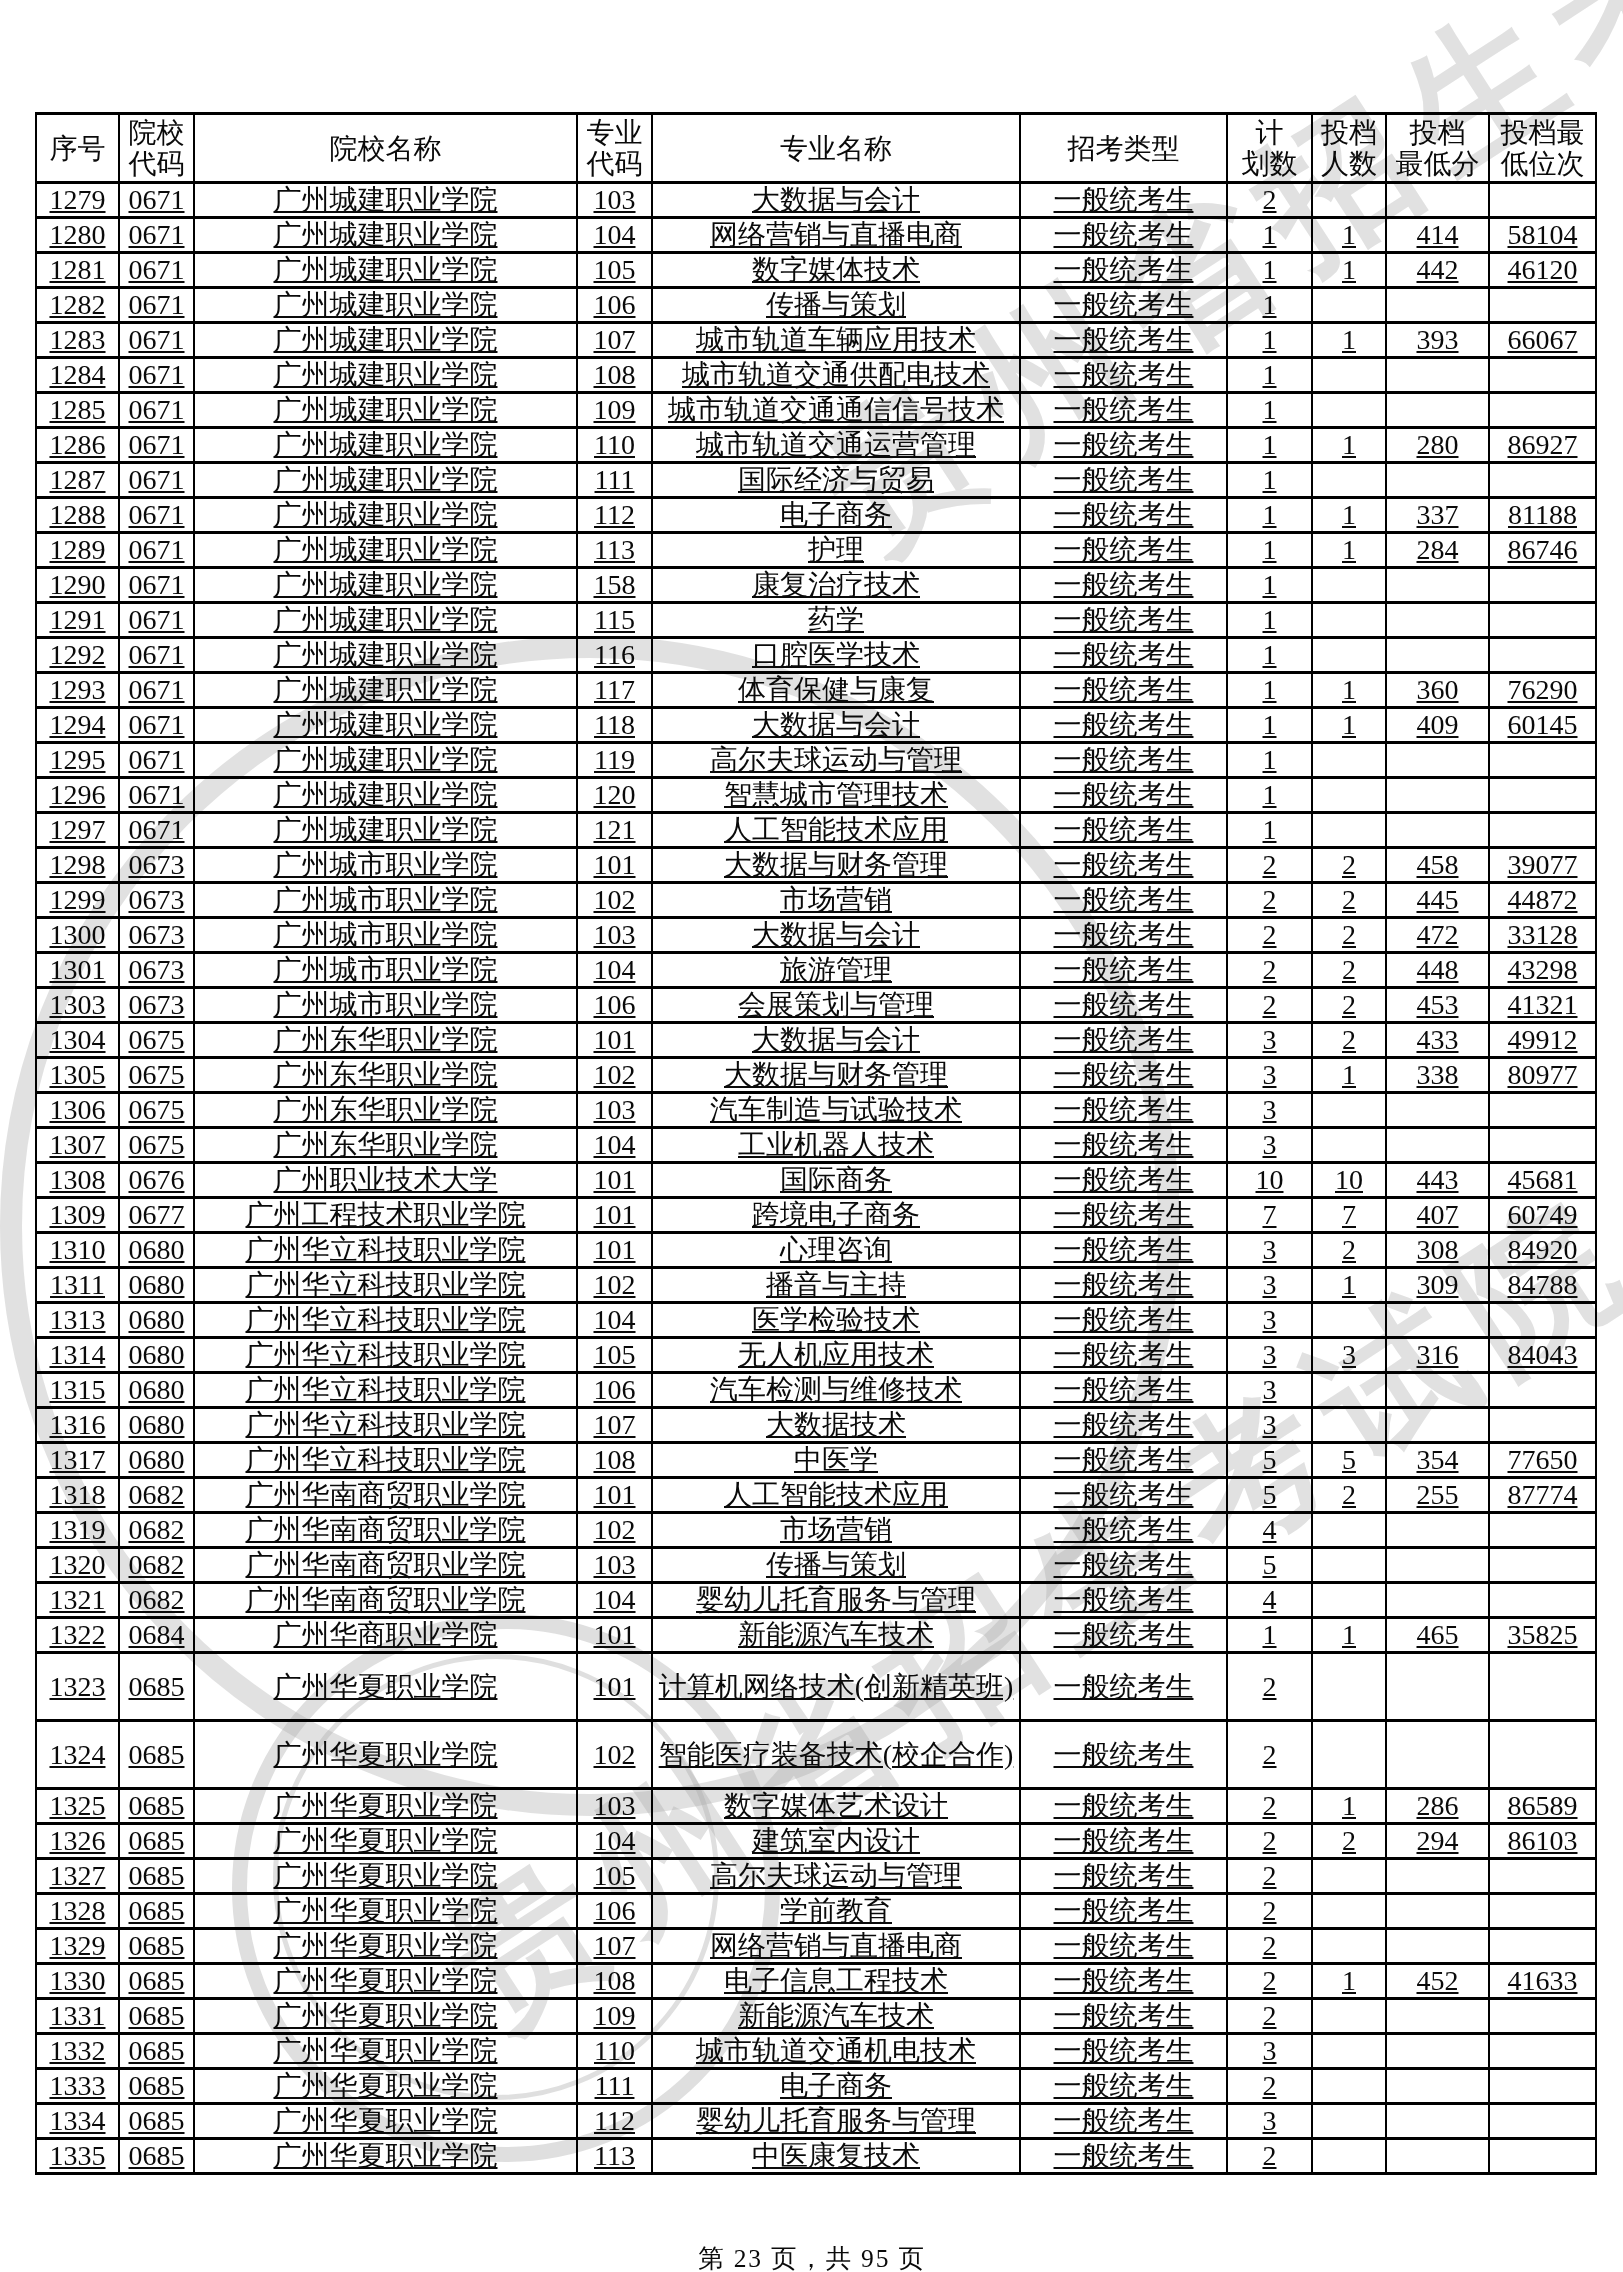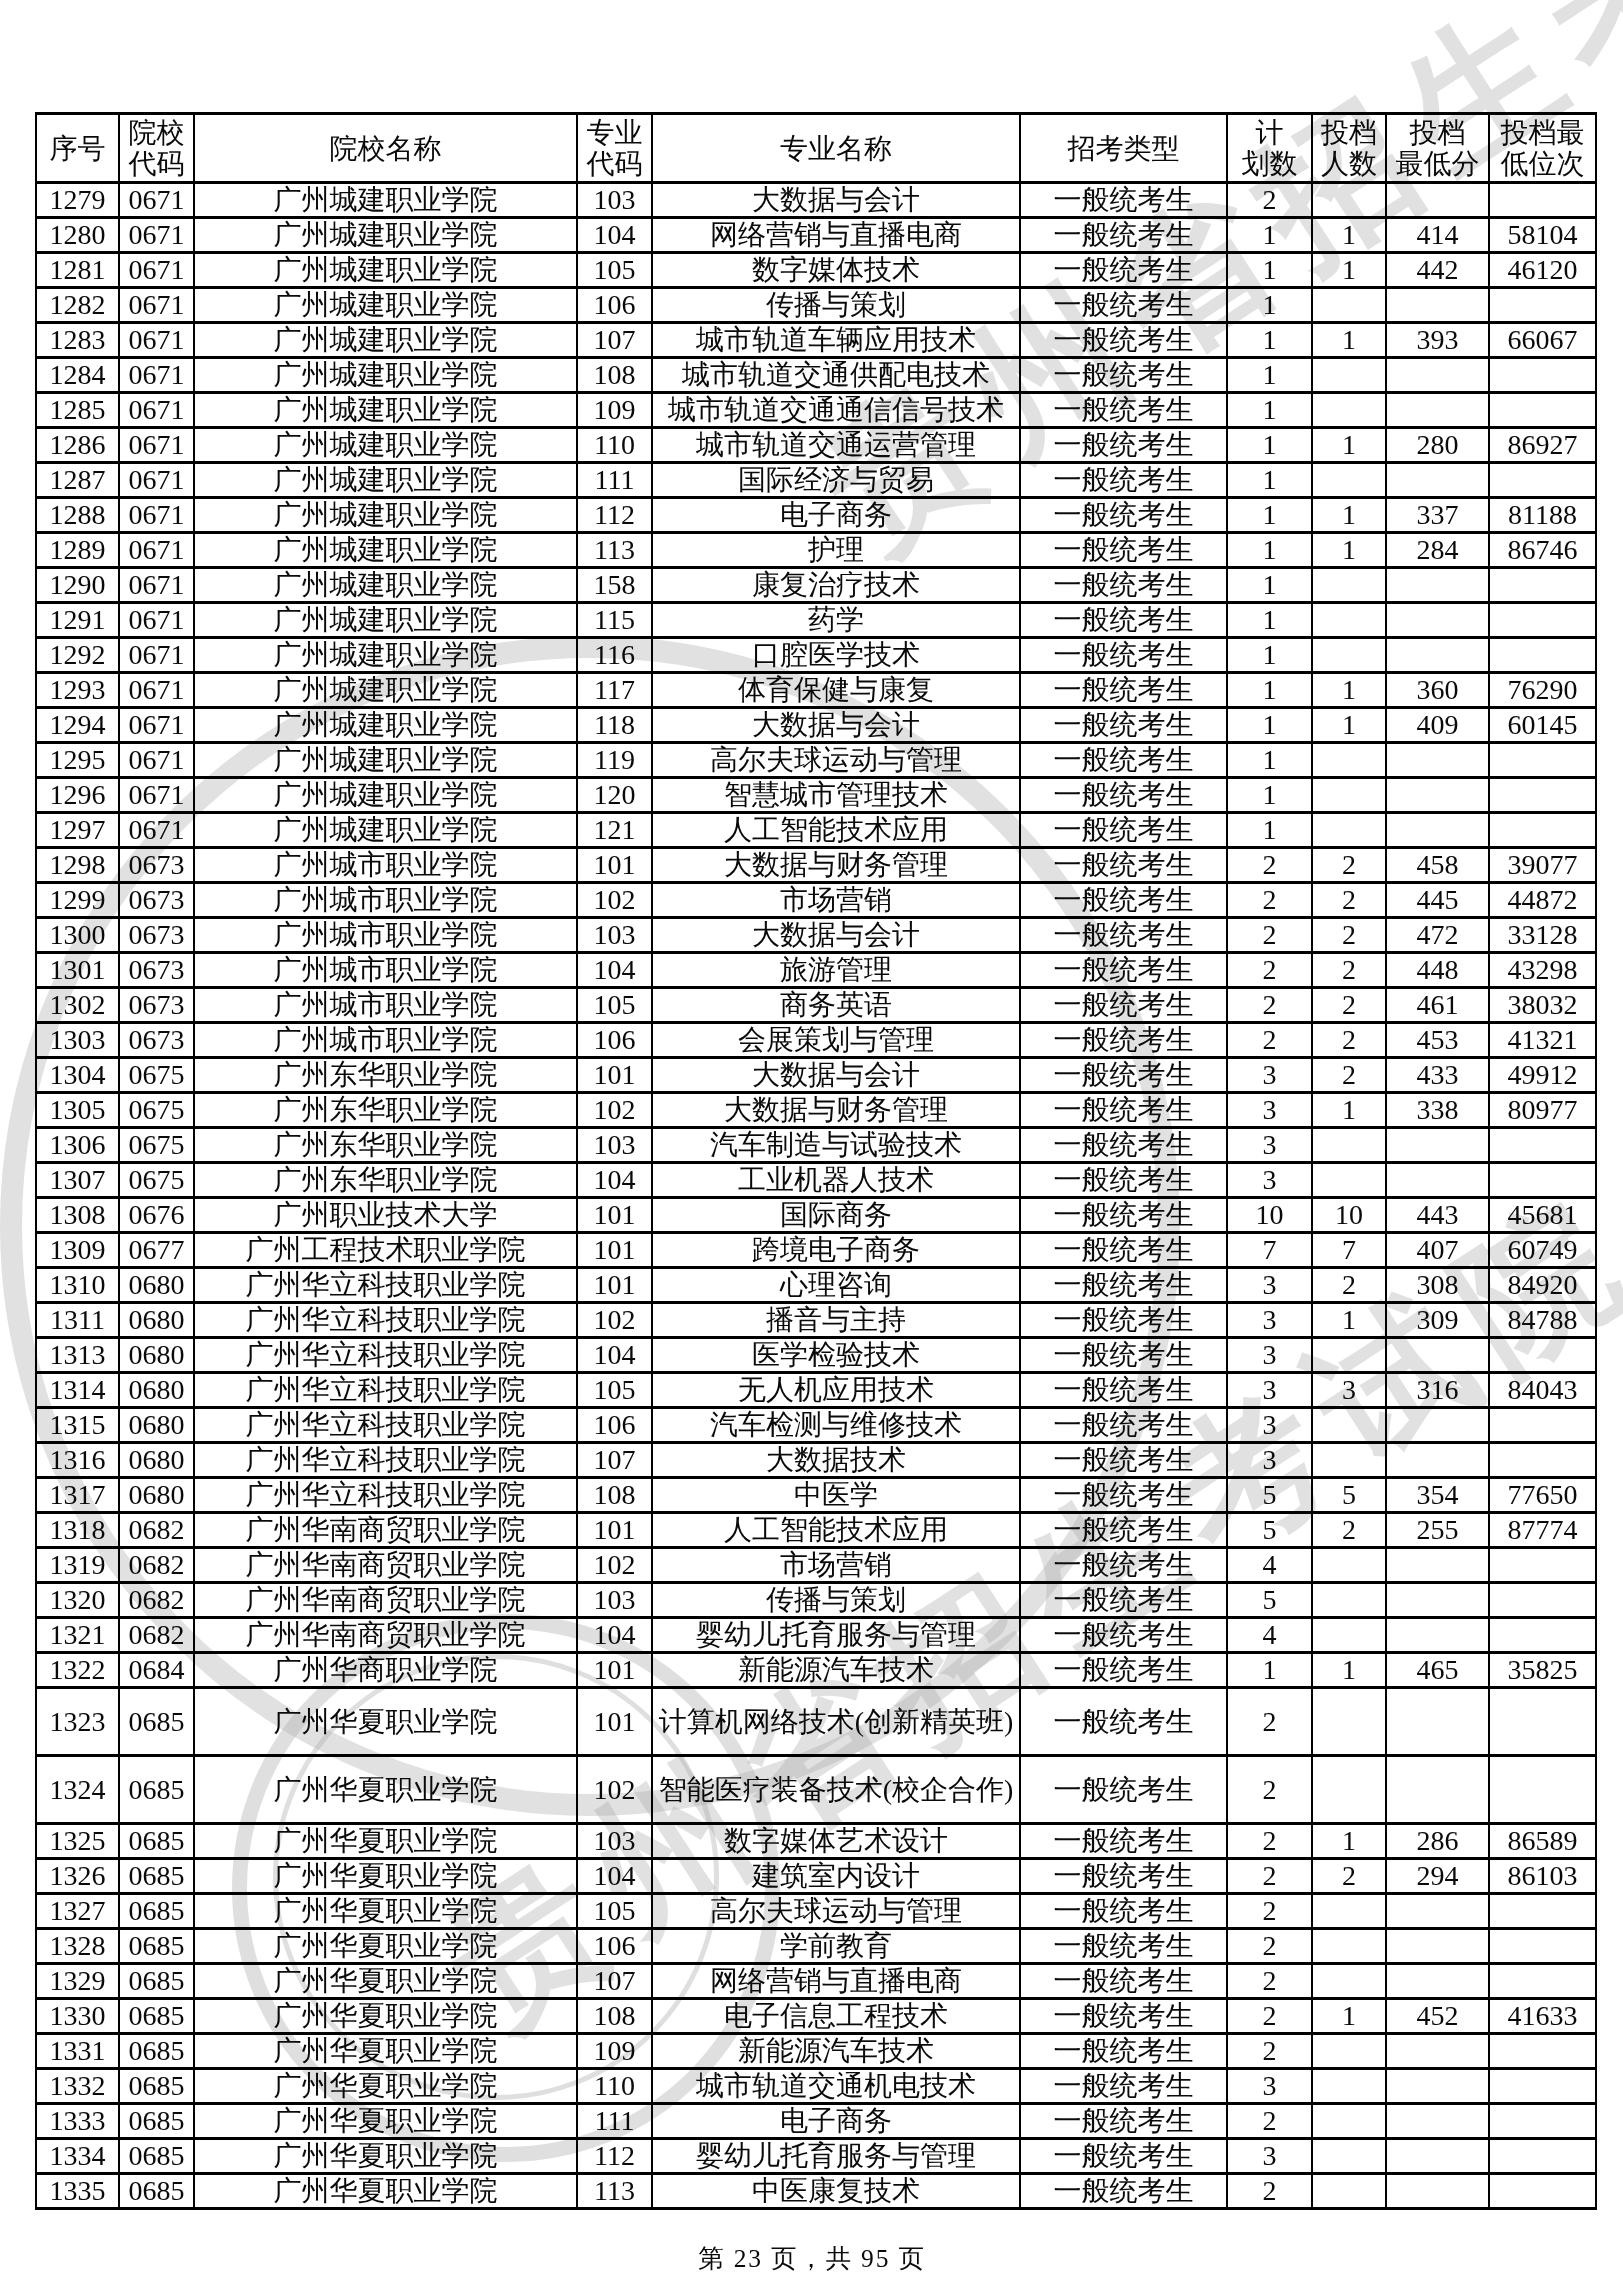--- a/index.html
+++ b/index.html
@@ -65,21 +65,21 @@
     padding:0 2.7px;
     overflow:hidden;
   }
   .score-table{border:1px solid #f97316;margin-top:36px;}
   .score-table thead th{
     height:66px;
     white-space:pre-line;
     font-weight:400;
     line-height:31px;
   }
-  .score-table tbody tr{height:35px;}
+  .score-table tbody tr{height:35px;text-decoration:underline;}
   .score-table tbody tr.tall{height:68px;}
   .score-table tbody td{font-weight:400;}
 
   
   .footer{
     position:absolute;
     left:0;top:2241px;
     width:100%;
     text-align:center;
     font-size:25.5px;
@@ -402,32 +402,20 @@
           <td>广州城市职业学院</td>
           <td>104</td>
           <td>旅游管理</td>
           <td>一般统考生</td>
           <td>2</td>
           <td>2</td>
           <td>448</td>
           <td>43298</td>
         </tr>
         <tr>
-          <td>1302</td>
-          <td>0673</td>
-          <td>广州城市职业学院</td>
-          <td>105</td>
-          <td>商务英语</td>
-          <td>一般统考生</td>
-          <td>2</td>
-          <td>2</td>
-          <td>461</td>
-          <td>38032</td>
-        </tr>
-        <tr>
           <td>1303</td>
           <td>0673</td>
           <td>广州城市职业学院</td>
           <td>106</td>
           <td>会展策划与管理</td>
           <td>一般统考生</td>
           <td>2</td>
           <td>2</td>
           <td>453</td>
           <td>41321</td>

